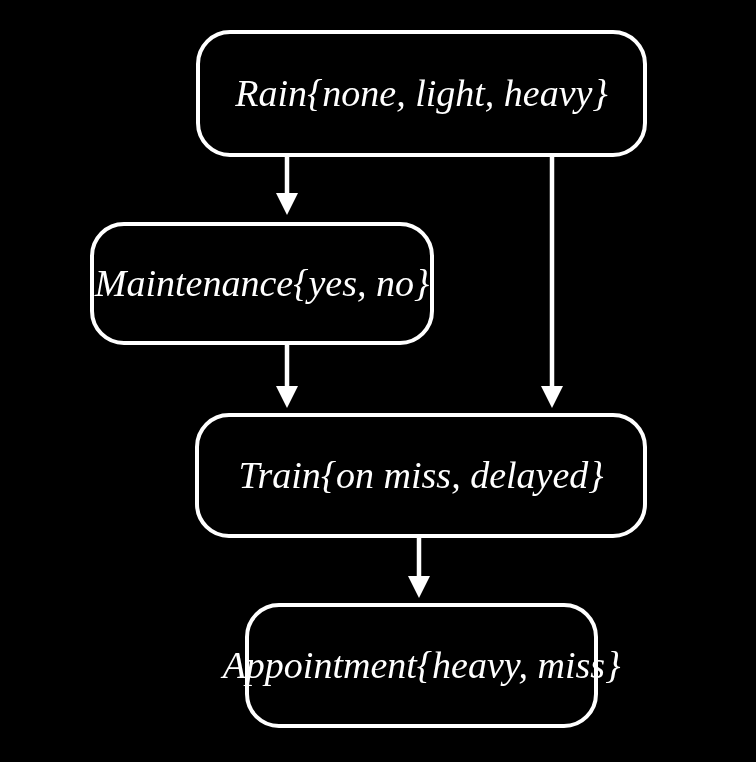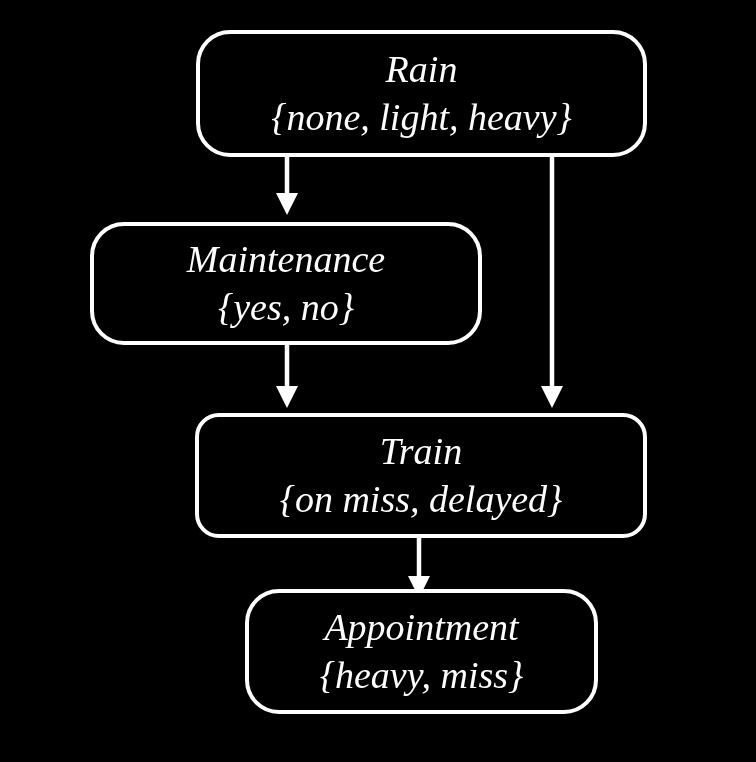--- a/index.html
+++ b/index.html
@@ -16,33 +16,33 @@
     font-family: "Liberation Serif", serif;
   }
   .node {
     position: absolute;
     box-sizing: border-box;
     border: 4px solid #ffffff;
     border-radius: 34px;
     background: #000000;
     color: #ffffff;
     display: flex;
-    flex-direction: column;
+    flex-direction: row;
     align-items: center;
     justify-content: center;
     text-align: center;
     font-style: italic;
     font-size: 38px;
     line-height: 1.25;
     white-space: nowrap;
   }
   #node-rain        { left: 196px; top:  30px; width: 451px; height: 127px; }
-  #node-maintenance { left:  90px; top: 222px; width: 392px; height: 123px; }
-  #node-train       { left: 195px; top: 413px; width: 452px; height: 125px; border-radius: 24px; }
-  #node-appointment { left: 245px; top: 589px; width: 353px; height: 125px; }
+  #node-maintenance { left:  90px; top: 222px; width: 344px; height: 123px; }
+  #node-train       { left: 195px; top: 413px; width: 452px; height: 125px; }
+  #node-appointment { left: 245px; top: 603px; width: 353px; height: 125px; }
   .edges {
     position: absolute;
     left: 0; top: 0;
     width: 756px;
     height: 762px;
     pointer-events: none;
   }
   .edge-line {
     stroke: #ffffff;
     stroke-width: 4.5;

